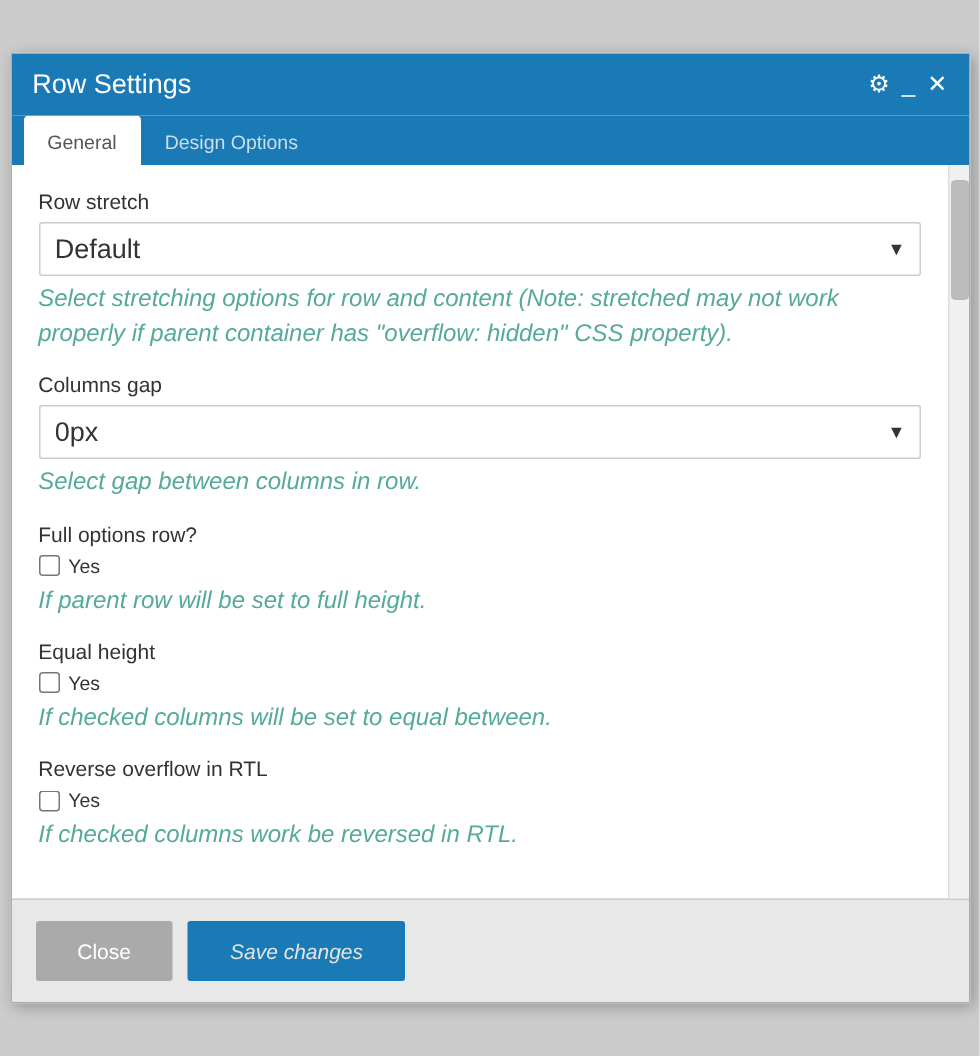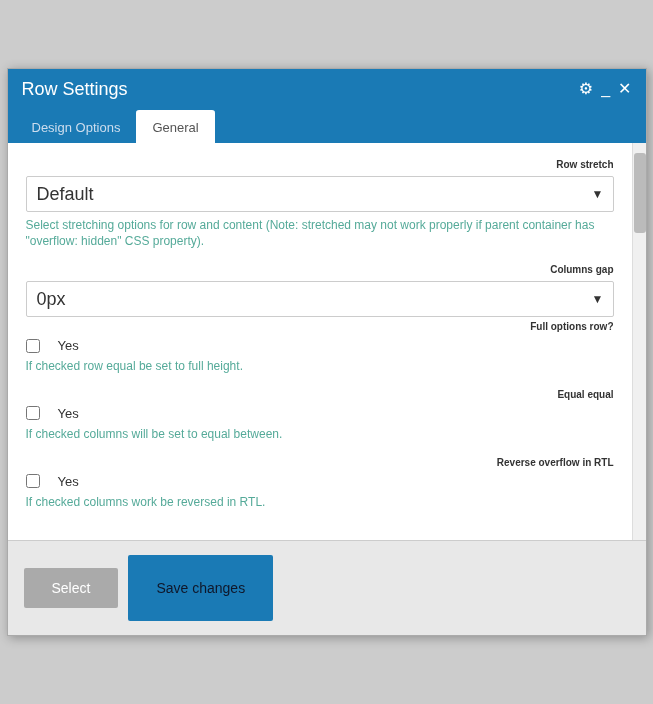--- a/index.html
+++ b/index.html
@@ -86,29 +86,29 @@
     .scrollbar-thumb {
       width: 12px;
       height: 80px;
       background: #bbb;
       border-radius: 3px;
       position: absolute;
       top: 10px;
       left: 1px;
     }
     .section-label {
-      font-size: 10px;
-      font-weight: bold;
+      font-size: 14px;
+      font-weight: normal;
       color: #333;
       margin-bottom: 6px;
-      text-align: right;
     }
     .section-desc {
-      font-size: 12px;
+      font-size: 16px;
       color: #5a9;
+      font-style: italic;
       margin-top: 5px;
       margin-bottom: 14px;
       line-height: 1.4;
     }
     .select-wrapper {
       position: relative;
       margin-bottom: 4px;
     }
     select {
       width: 100%;
@@ -130,21 +130,21 @@
       pointer-events: none;
       color: #333;
       font-size: 12px;
     }
     .field-group {
       margin-bottom: 4px;
     }
     .checkbox-row {
       display: flex;
       align-items: center;
-      gap: 18px;
+      gap: 6px;
       margin-bottom: 5px;
     }
     .checkbox-row input[type="checkbox"] {
       width: 14px;
       height: 14px;
       cursor: pointer;
       flex-shrink: 0;
     }
     .checkbox-label {
       font-size: 13px;
@@ -163,51 +163,52 @@
       color: #fff;
       border: none;
       padding: 12px 28px;
       font-size: 14px;
       cursor: pointer;
       border-radius: 2px;
       min-width: 90px;
     }
     .btn-save {
       background: #1a7ab5;
-      color: #0f172a;
+      color: #e5e5e5;
       border: none;
-      padding: 25px 28px;
+      padding: 12px 28px;
       font-size: 14px;
       cursor: pointer;
       border-radius: 2px;
       min-width: 130px;
+      font-style: italic;
     }
   </style>
 </head>
 <body>
 
 <div class="dialog">
 
   <div class="title-bar">
     <div class="title-bar-left">
       <span class="title-bar-title">Row Settings</span>
     </div>
     <div class="title-bar-controls">
       <span title="Settings">⚙</span>
       <span title="Minimize">_</span>
       <span title="Close">✕</span>
     </div>
   </div>
 
   <div class="tabs">
+    <div class="tab active">
+      <span>General</span>
+    </div>
     <div class="tab">
       <span>Design Options</span>
-    </div>
-    <div class="tab active">
-      <span>General</span>
     </div>
   </div>
 
   <div class="content-area">
     <div class="main-content">
 
       <div class="field-group">
         <div class="section-label">Row stretch</div>
         <div class="select-wrapper">
           <select>
@@ -225,33 +226,34 @@
         <div class="select-wrapper">
           <select>
             <option>0px</option>
             <option>5px</option>
             <option>10px</option>
             <option>15px</option>
             <option>20px</option>
           </select>
           <span class="select-arrow">▼</span>
         </div>
+        <div class="section-desc">Select gap between columns in row.</div>
       </div>
 
       <div class="field-group">
         <div class="section-label">Full options row?</div>
         <div class="checkbox-row">
           <input type="checkbox" style="">
           <span class="checkbox-label">Yes</span>
         </div>
-        <div class="section-desc">If checked row equal be set to full height.</div>
-      </div>
-
-      <div class="field-group">
-        <div class="section-label">Equal equal</div>
+        <div class="section-desc">If parent row will be set to full height.</div>
+      </div>
+
+      <div class="field-group">
+        <div class="section-label">Equal height</div>
         <div class="checkbox-row">
           <input type="checkbox" style="">
           <span class="checkbox-label">Yes</span>
         </div>
         <div class="section-desc">If checked columns will be set to equal between.</div>
       </div>
 
       <div class="field-group">
         <div class="section-label">Reverse overflow in RTL</div>
         <div class="checkbox-row">
@@ -262,17 +264,17 @@
       </div>
 
     </div>
 
     <div class="scrollbar-track">
       <div class="scrollbar-thumb"></div>
     </div>
   </div>
 
   <div class="footer">
-    <button class="btn-close">Select</button>
+    <button class="btn-close">Close</button>
     <button class="btn-save">Save changes</button>
   </div>
 
 </div>
 
 </body></html>

